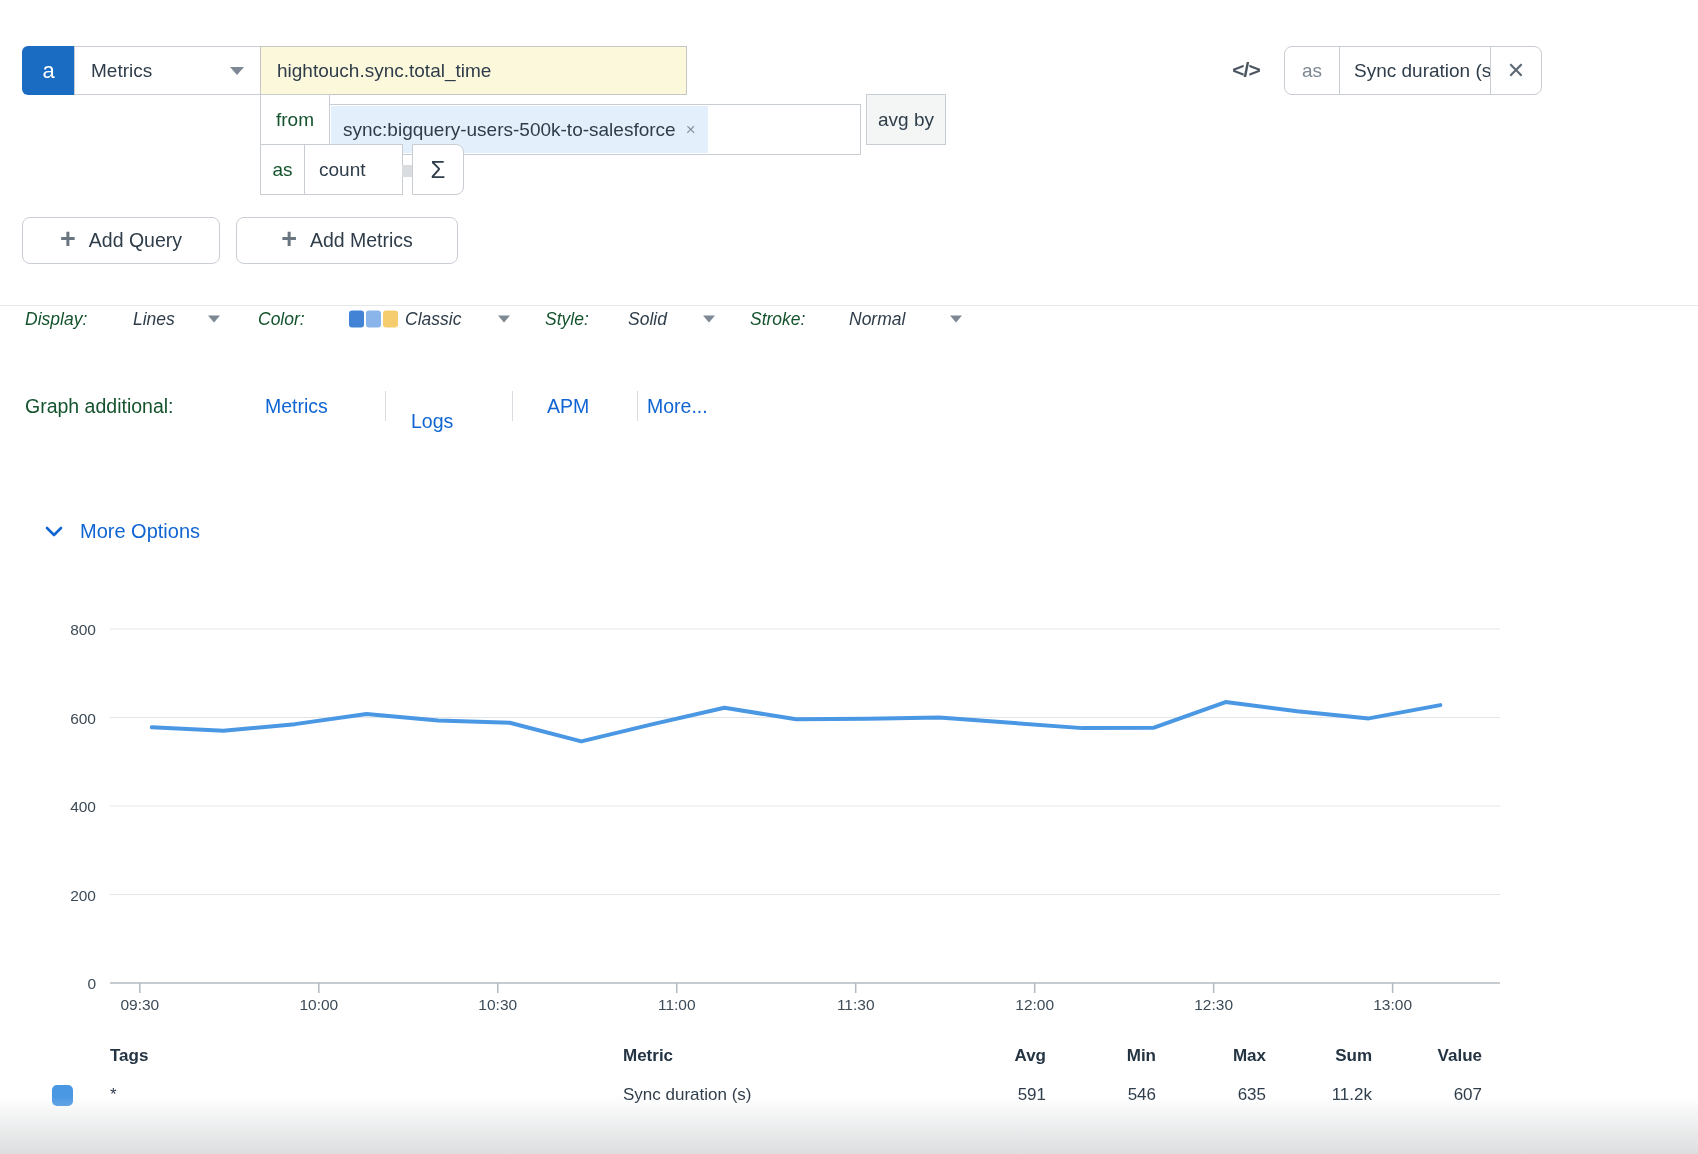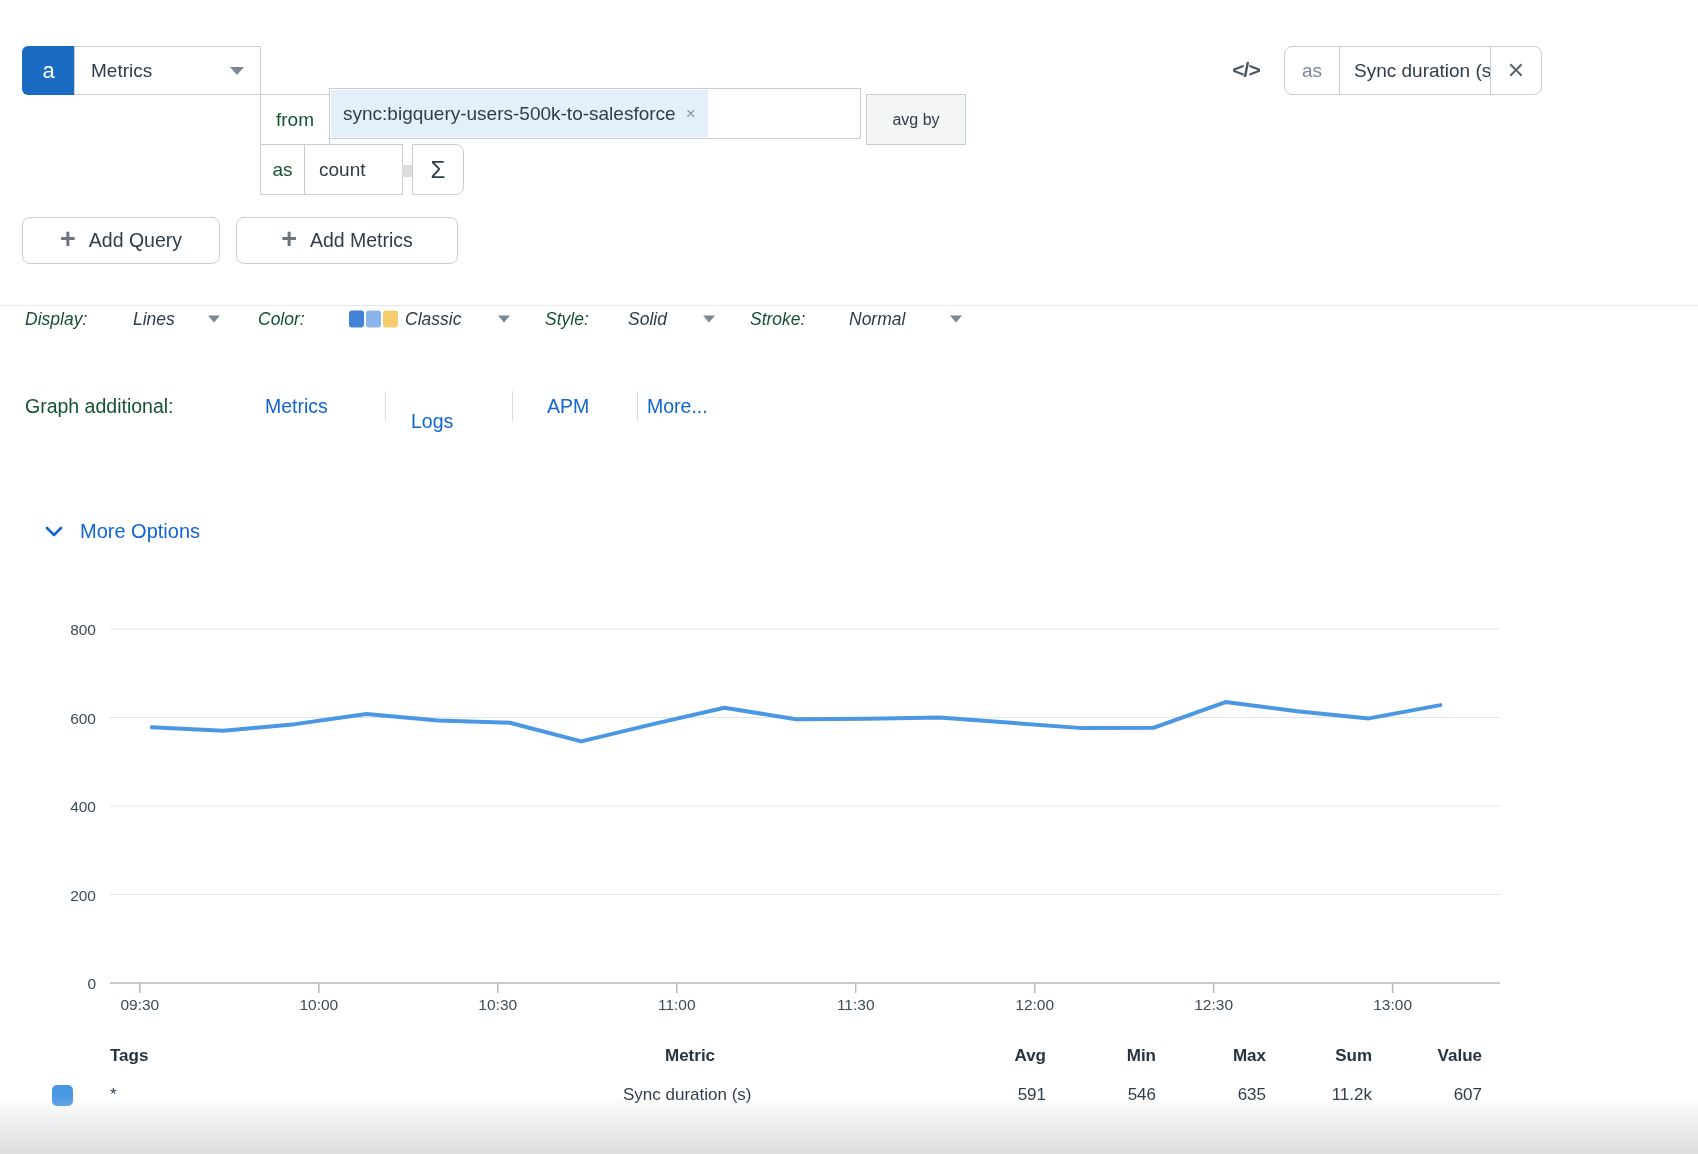--- a/index.html
+++ b/index.html
@@ -10,23 +10,23 @@
   .gray-lab{color:#14532d;}
   
   .letter-badge{left:22px;top:46px;width:53px;height:49px;border-radius:6px 0 0 6px;
     display:flex;align-items:center;justify-content:center;color:#fff;font-size:22px;}
   .metrics-select{left:74px;top:46px;width:187px;height:49px;padding:0 16px;font-size:19px;justify-content:space-between;}
   .metric-input{left:260px;top:46px;width:427px;height:49px;padding:0 16px;font-size:19px;border:1px solid #c6c6c2;}
   .caret{width:0;height:0;border-left:7px solid transparent;border-right:7px solid transparent;border-top:8px solid #7c8894;}
   .caret.sm{border-left-width:6px;border-right-width:6px;border-top-width:7px;}
   
   .from-box{left:260px;top:94px;width:70px;height:51px;justify-content:center;font-size:19px;}
-  .filter-input{left:329px;top:88px;width:532px;height:51px;padding:1px;}
+  .filter-input{left:329px;top:104px;width:532px;height:51px;padding:1px;}
   .tag-chip{height:47px;display:flex;align-items:center;gap:10px;padding:0 12px;font-size:19px;}
-  .avgby-box{left:866px;top:94px;width:100px;height:51px;justify-content:center;font-size:16px;background:#f3f6f4;}
+  .avgby-box{left:866px;top:94px;width:80px;height:51px;justify-content:center;font-size:19px;background:#f3f6f4;}
   .group-input{left:965px;top:94px;width:200px;height:51px;padding:0 14px;font-size:19px;color:#99a3ad;}
   
   .as-box{left:260px;top:144px;width:45px;height:51px;justify-content:center;font-size:19px;}
   .count-box{left:304px;top:144px;width:99px;height:51px;padding:0 14px;font-size:19px;}
   .connector{left:402px;top:165px;width:12px;height:12px;background:#d9dde0;}
   .sigma-btn{left:412px;top:144px;width:52px;height:51px;justify-content:center;font-size:24px;border-radius:0 8px 8px 0;}
   
   .code-icon{left:1222px;top:52px;width:48px;height:36px;display:flex;align-items:center;justify-content:center;
     font-size:21px;font-weight:600;color:#4a5560;letter-spacing:-1px;}
   .alias-group{left:1284px;top:46px;width:258px;height:49px;border:1px solid #c8cdd3;border-radius:8px;
@@ -65,20 +65,23 @@
 
 <div class="stage">
 
   <div class="abs letter-badge" style="background-color: rgb(26, 108, 194);">a</div>
 
   <div class="abs box metrics-select">
     <span>Metrics</span>
     <span class="caret"></span>
   </div>
 
+  <div class="abs box metric-input" style="background-color: rgb(252, 248, 220);">
+    <span>hightouch.sync.total_time</span>
+  </div>
 
   <div class="abs code-icon">&lt;/&gt;</div>
 
   <div class="abs alias-group">
     <span class="alias-as">as</span>
     <span class="alias-val">Sync duration (s)</span>
     <span class="alias-close">✕</span>
   </div>
 
   <div class="abs box from-box gray-lab">from</div>
@@ -171,21 +174,21 @@
       <line x1="1034.6781115879828" y1="428" x2="1034.6781115879828" y2="438" stroke="#b3bac1" stroke-width="1.5"></line>
       <text x="1034.6781115879828" y="455" text-anchor="middle" font-size="15.5" fill="#3d4b57" font-family="Liberation Sans, DejaVu Sans, sans-serif">12:00</text>
       <line x1="1213.648068669528" y1="428" x2="1213.648068669528" y2="438" stroke="#b3bac1" stroke-width="1.5"></line>
       <text x="1213.648068669528" y="455" text-anchor="middle" font-size="15.5" fill="#3d4b57" font-family="Liberation Sans, DejaVu Sans, sans-serif">12:30</text>
       <line x1="1392.618025751073" y1="428" x2="1392.618025751073" y2="438" stroke="#b3bac1" stroke-width="1.5"></line>
       <text x="1392.618025751073" y="455" text-anchor="middle" font-size="15.5" fill="#3d4b57" font-family="Liberation Sans, DejaVu Sans, sans-serif">13:00</text>
       <polyline points="151.75965665236052,172.235 223.34763948497852,175.775 294.93562231759654,169.1375 366.5236051502146,158.95999999999998 438.1115879828326,165.59750000000003 509.6995708154506,167.81 581.2875536480688,186.395 652.8755364806867,169.1375 724.4635193133047,152.765 796.0515021459228,164.26999999999998 867.6394849785408,163.8275 939.2274678111587,162.5 1010.8154506437768,167.81 1082.4034334763949,173.12 1153.9914163090127,172.6775 1225.5793991416308,147.0125 1297.1673819742489,156.305 1368.755364806867,163.385 1440.343347639485,150.11" fill="none" stroke="#4a97e4" stroke-width="4" stroke-linejoin="round" stroke-linecap="round"></polyline>
     </svg>
 
   <div class="abs th" style="left:110px;top:1046px;">Tags</div>
-  <div class="abs th" style="left:623px;top:1046px;margin-left:42px;">Metric</div>
+  <div class="abs th" style="left:623px;top:1046px;">Metric</div>
   <div class="abs th num" style="left:926px;top:1046px;">Avg</div>
   <div class="abs th num" style="left:1036px;top:1046px;">Min</div>
   <div class="abs th num" style="left:1146px;top:1046px;">Max</div>
   <div class="abs th num" style="left:1252px;top:1046px;">Sum</div>
   <div class="abs th num" style="left:1362px;top:1046px;">Value</div>
 
   <div>
     <div class="abs legend-swatch" style="background-color: rgb(74, 151, 228);"></div>
     <div class="abs td" style="left:110px;top:1085px;">*</div>
     <div class="abs td" style="left:623px;top:1085px;">Sync duration (s)</div>

